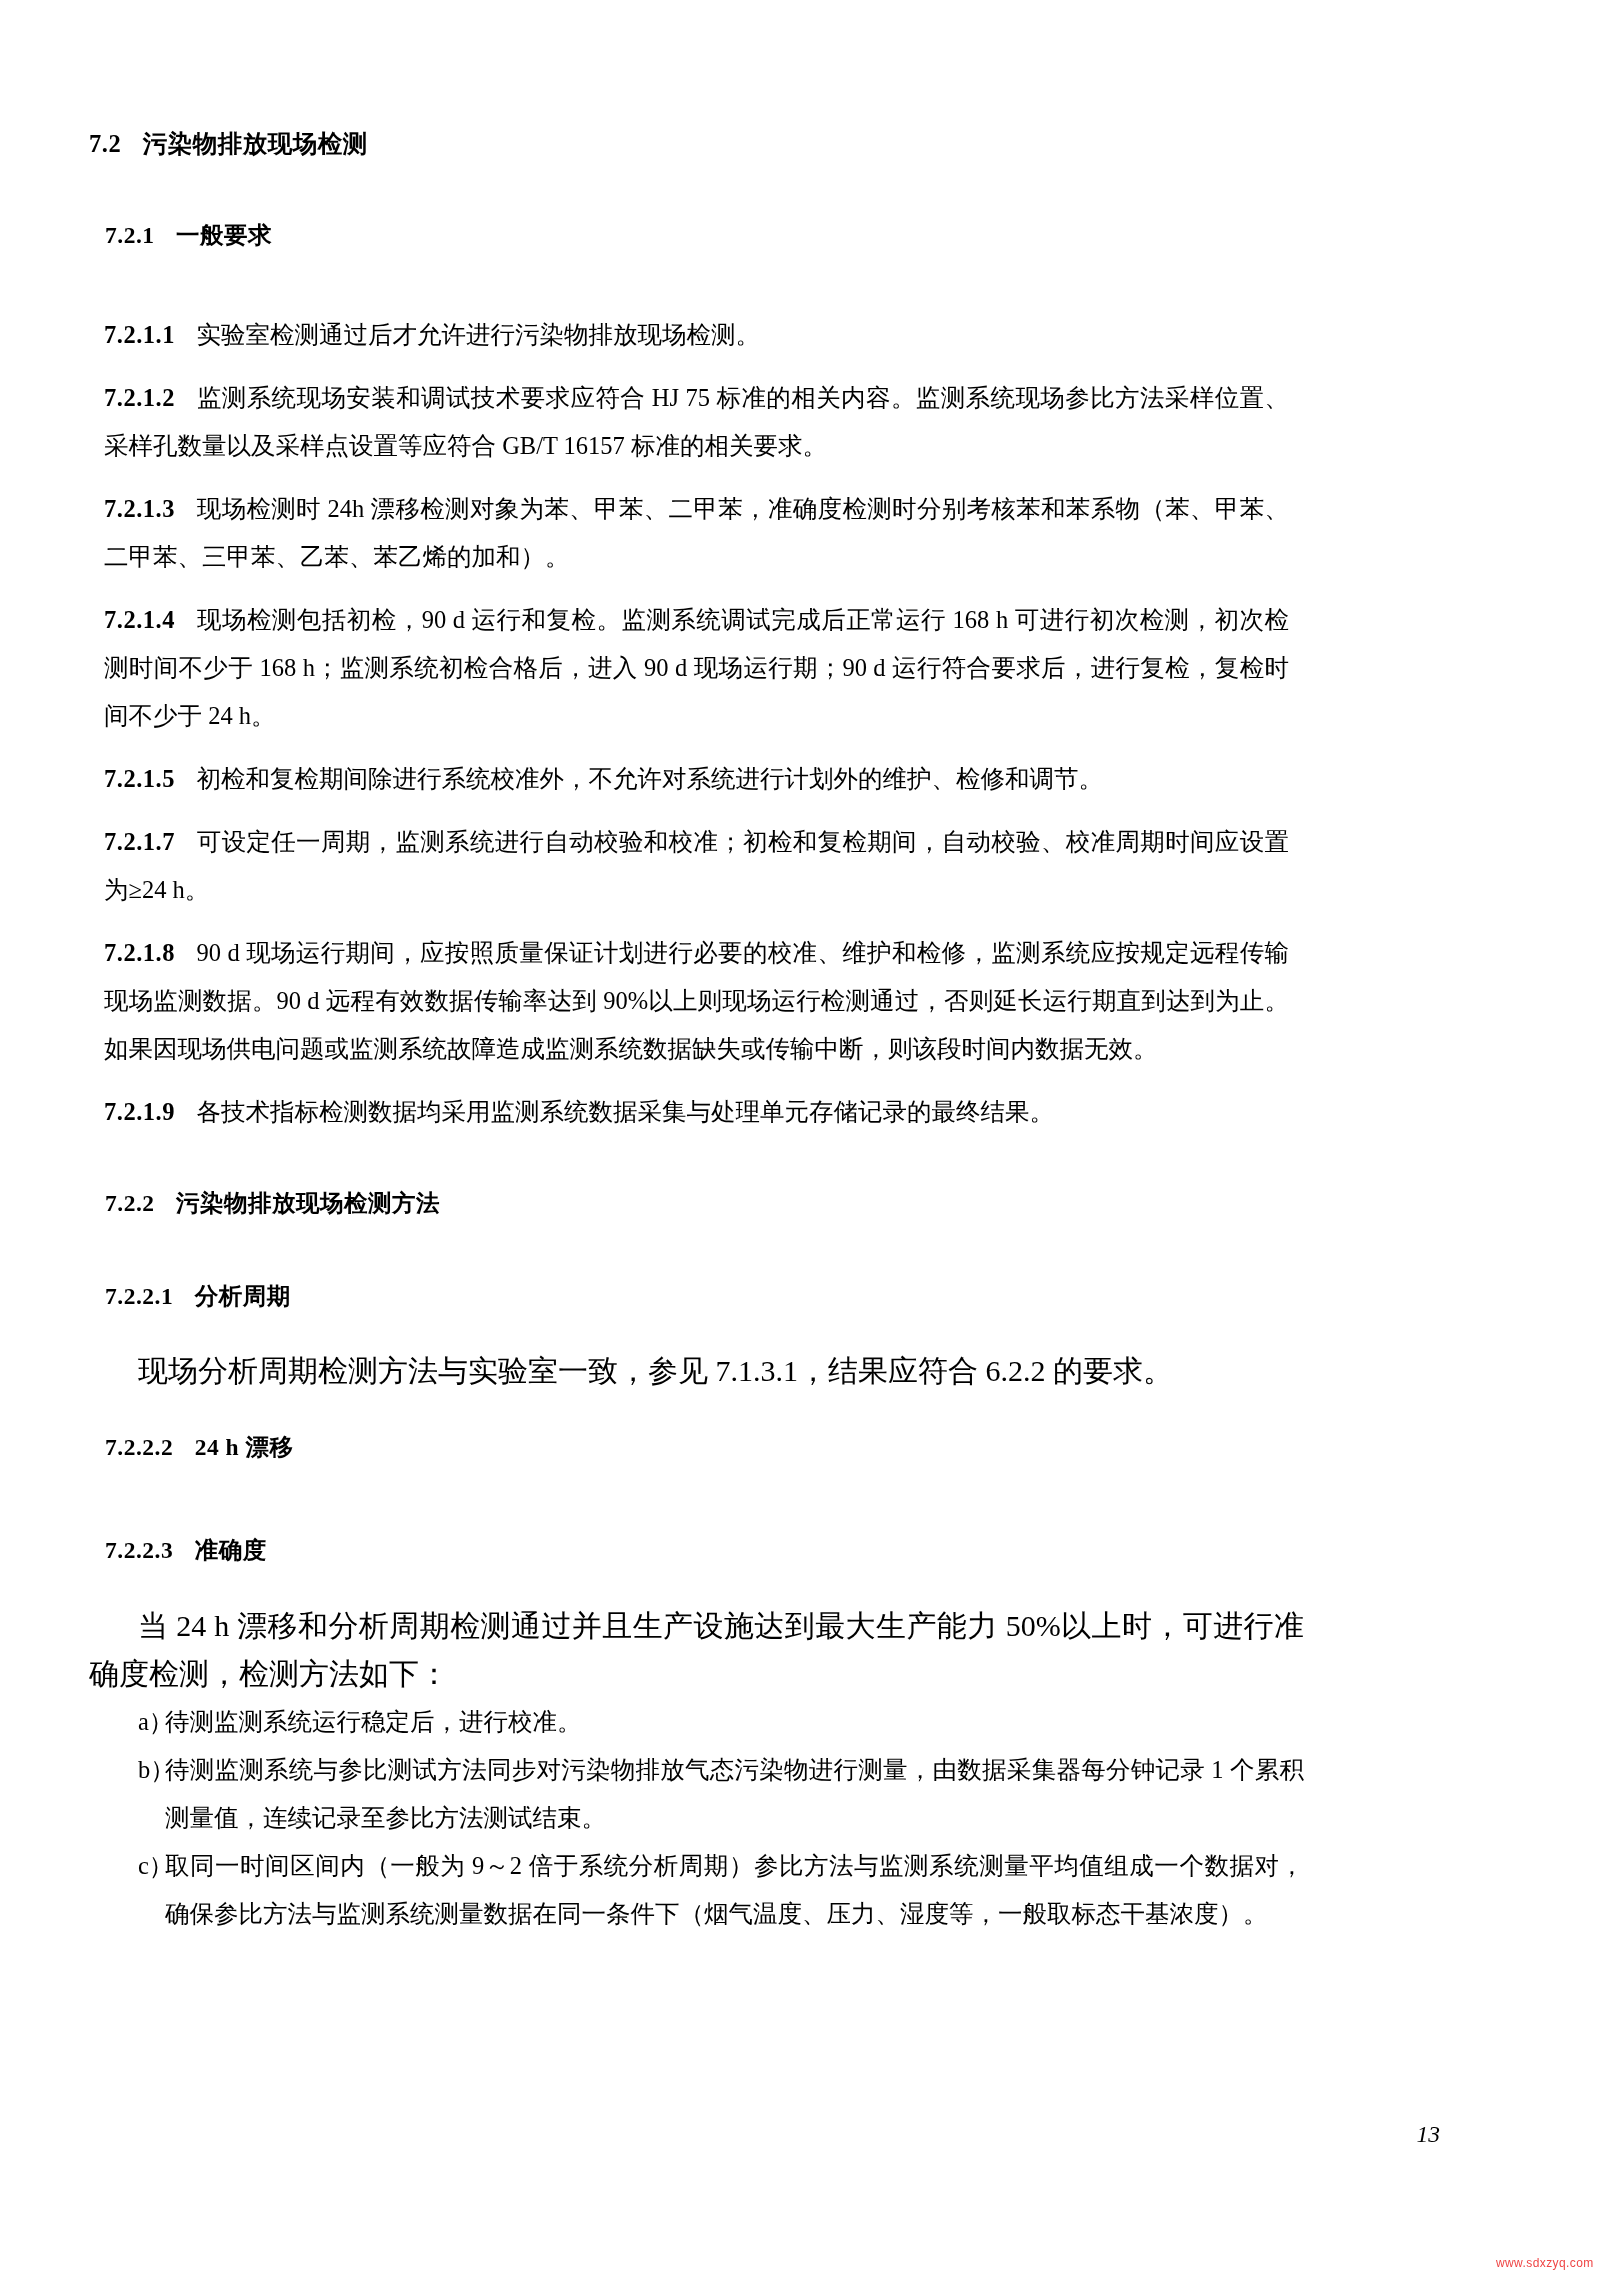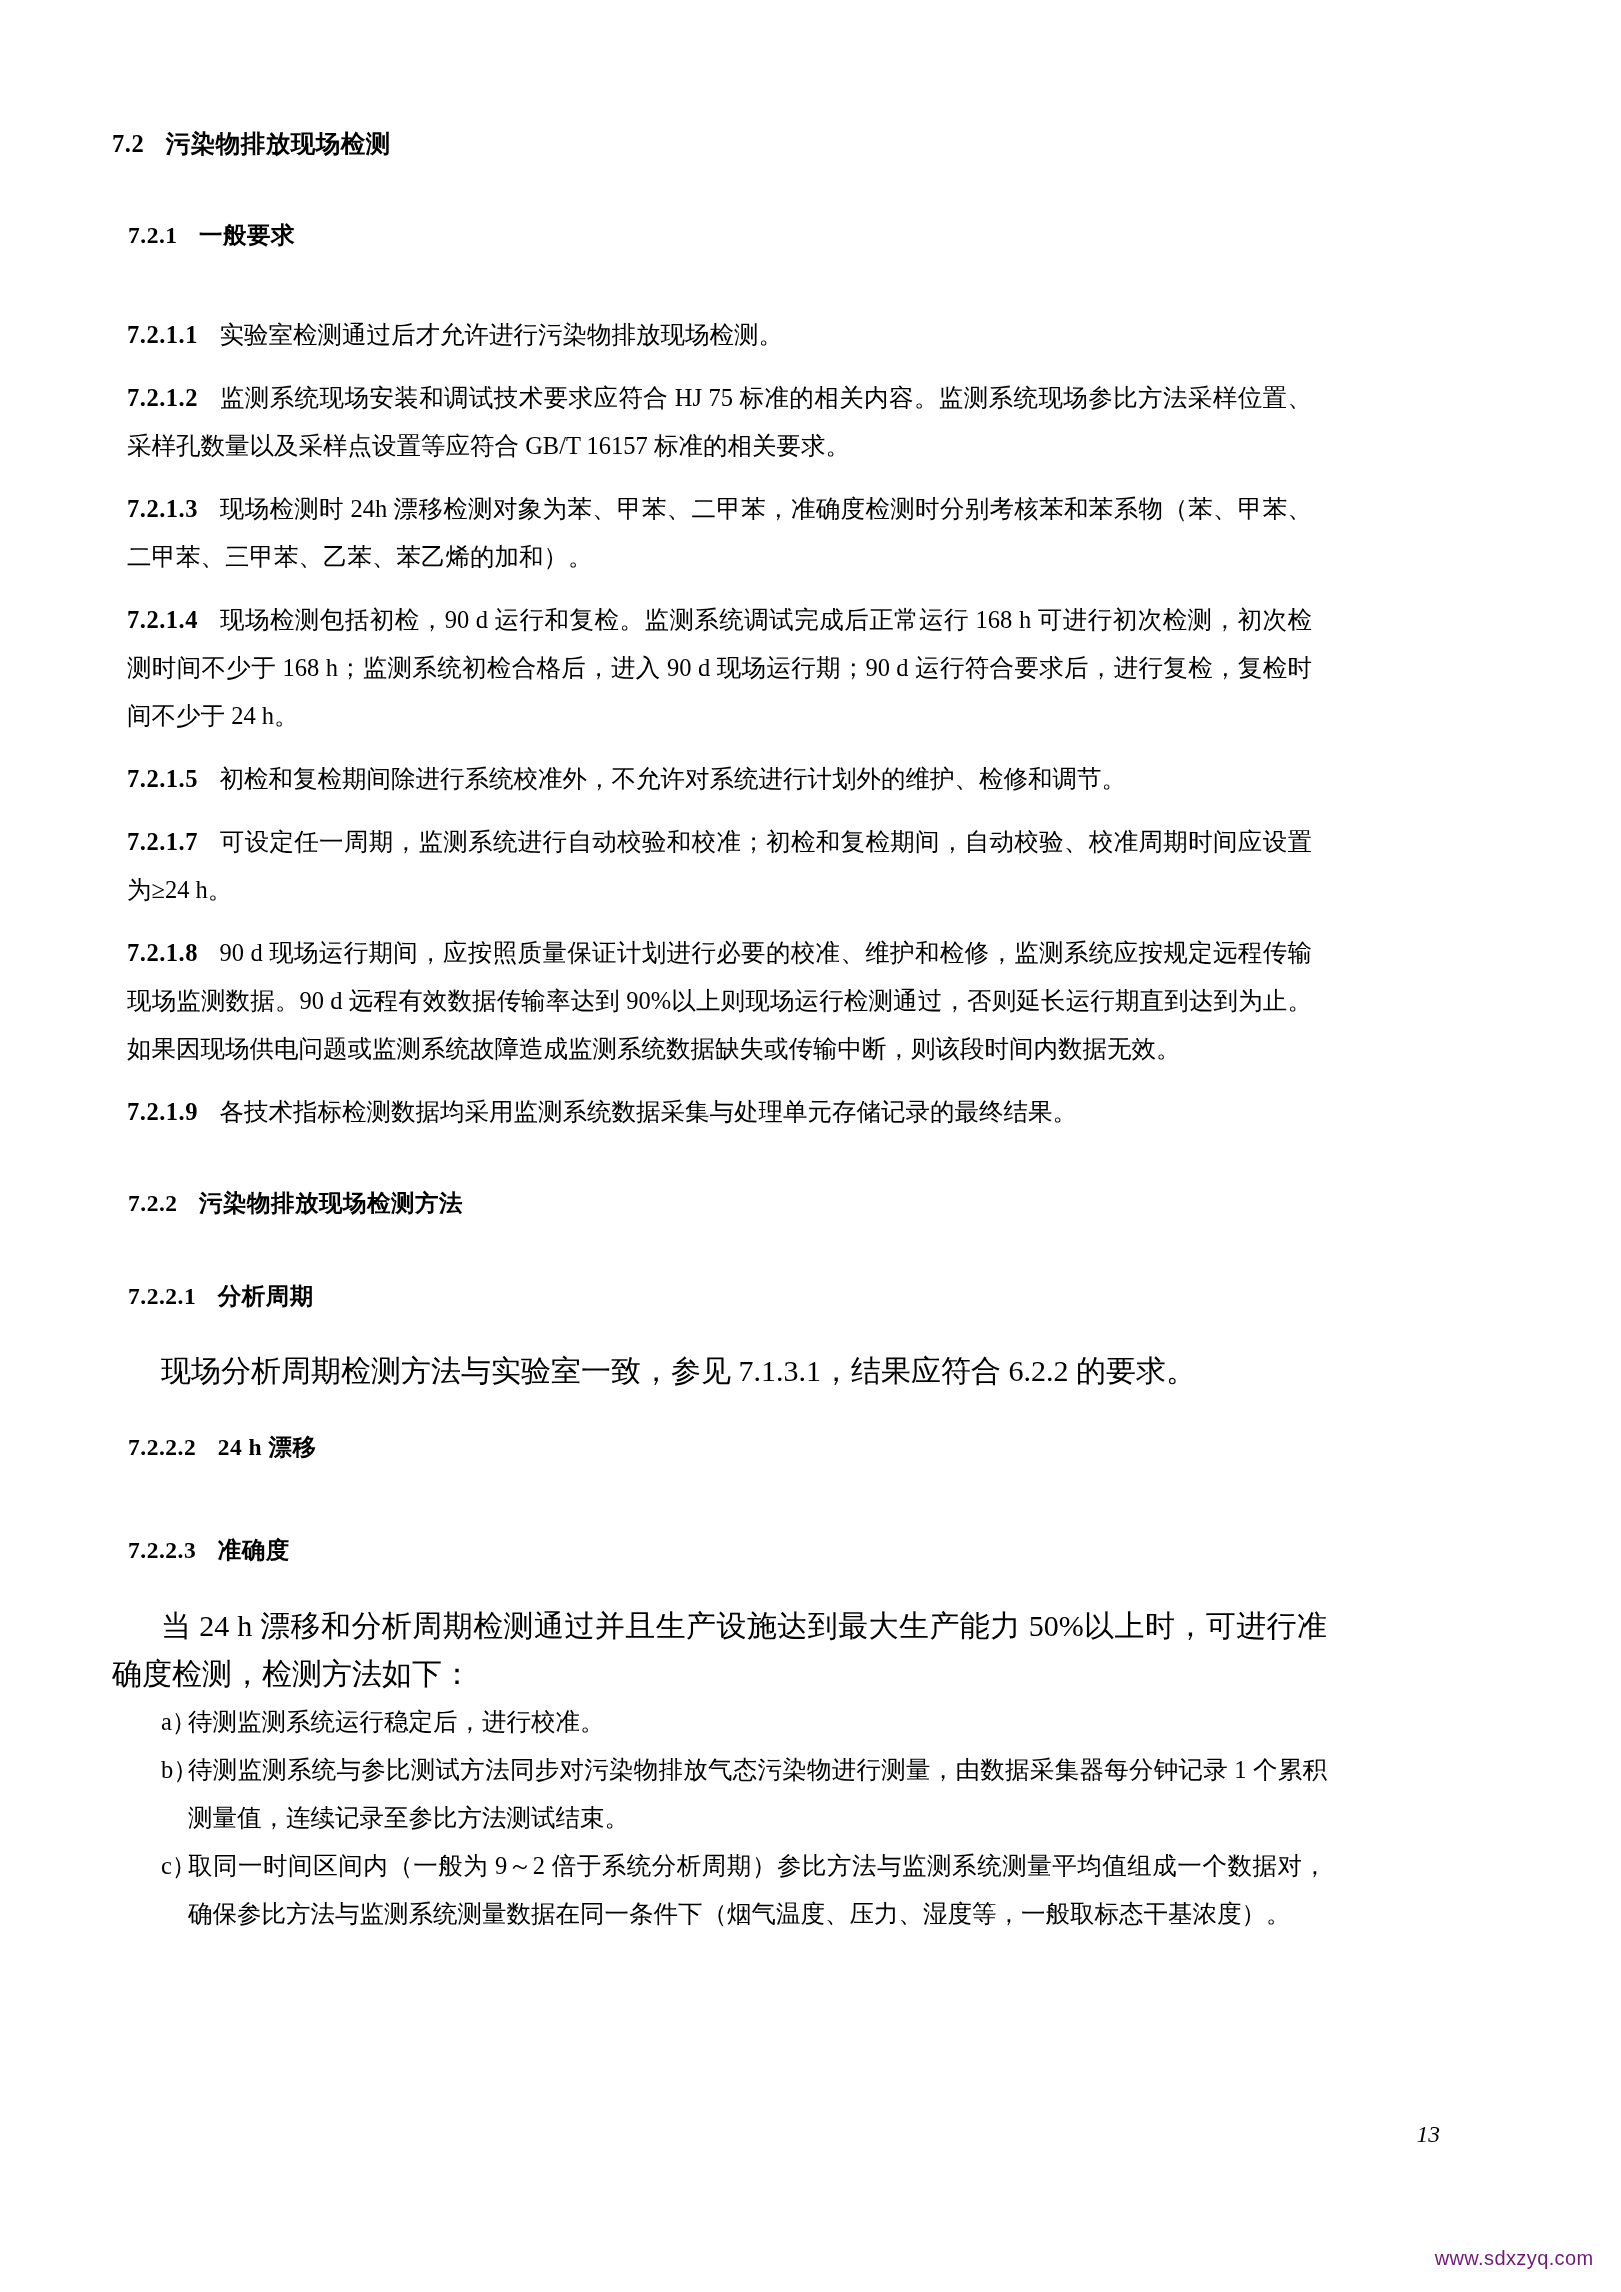--- a/index.html
+++ b/index.html
@@ -10,21 +10,21 @@
   body {
     font-family: "Liberation Serif", "DejaVu Serif", serif;
     color: #000000;
   }
   .page {
     position: relative;
     width: 1621px;
     height: 2293px;
     background: #ffffff;
     box-sizing: border-box;
-    padding: 127px 181px 59px 112px;
+    padding: 127px 181px 59px 89px;
     overflow: hidden;
   }
   .content {
     width: 1215px;
   }
   h2.sec {
     font-size: 24.5px;
     font-weight: bold;
     margin: 0 0 0 0;
     letter-spacing: 0.5px;
@@ -85,22 +85,22 @@
     right: 181px;
     bottom: 145px;
     font-size: 23.5px;
     font-style: italic;
   }
   .watermark {
     position: absolute;
     right: 27.4px;
     bottom: 23.5px;
     font-family: "Liberation Sans", sans-serif;
-    font-size: 20px;
-    color: #701a75;
+    font-size: 12px;
+    color: #ef4444;
     letter-spacing: 0.4px;
   }
 </style>
 </head>
 <body>
 
 <div class="page">
   <div class="content">
 
     <h2 class="sec">

